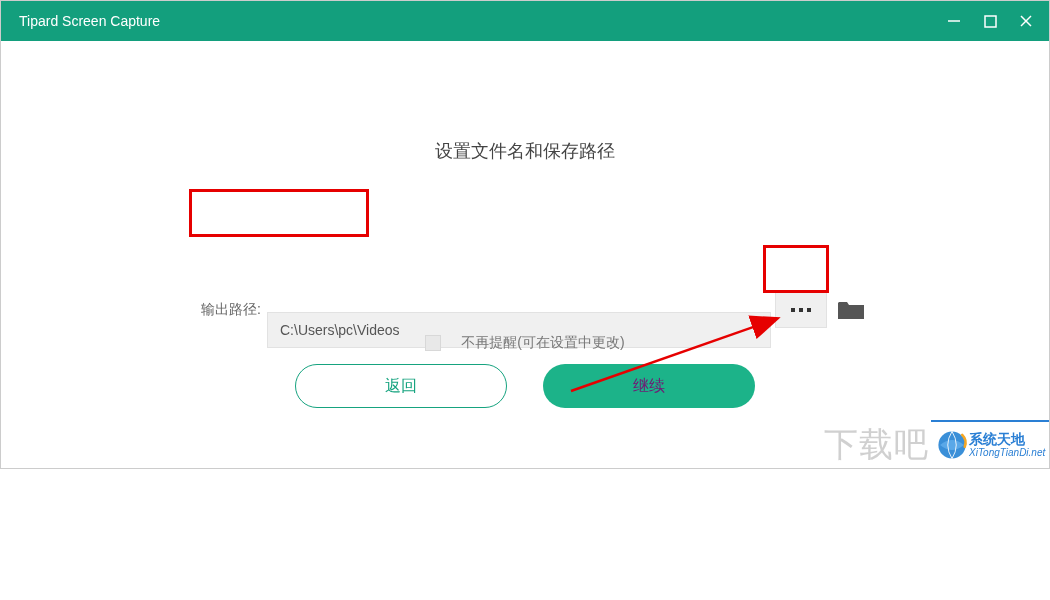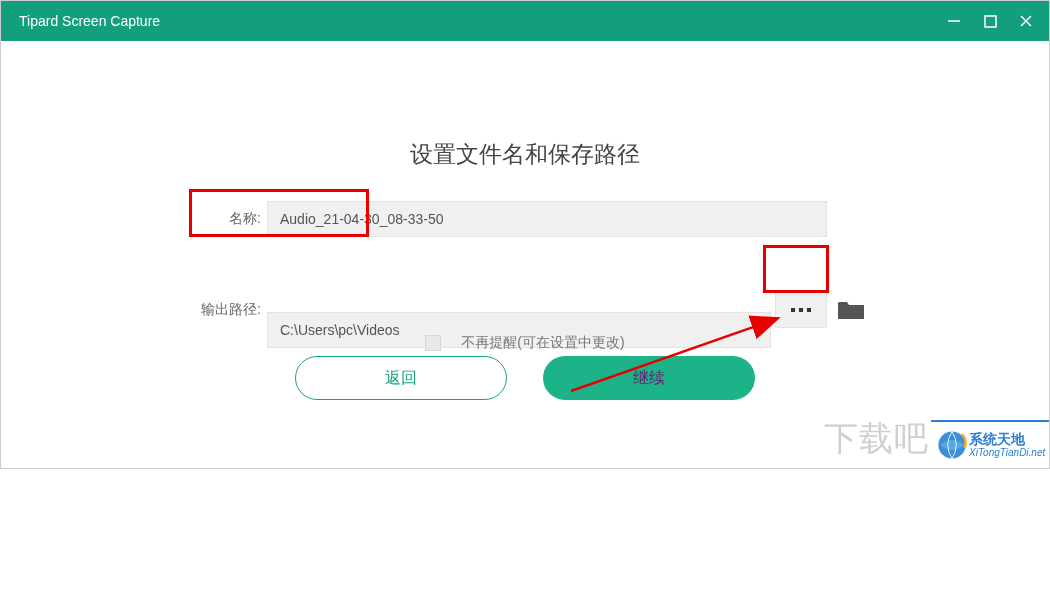--- a/index.html
+++ b/index.html
@@ -9,21 +9,21 @@
     height: 40px; background: #139f7d; color: #fff;
     display: flex; align-items: center; justify-content: space-between;
     padding: 0 14px 0 18px; font-size: 14px;
   }
   .titlebar .controls { display: flex; gap: 18px; align-items: center; }
   .titlebar .ctrl { width: 18px; height: 18px; display: flex; align-items: center; justify-content: center; cursor: pointer; }
   .titlebar .ctrl svg { stroke: #fff; }
   .content { position: absolute; top: 40px; left: 0; right: 0; bottom: 0; }
   .heading {
     position: absolute; top: 98px; left: 0; right: 0;
-    text-align: center; font-size: 23px; color: #444; font-weight: 400;
+    text-align: center; font-size: 18px; color: #444; font-weight: 400;
   }
   .row { position: absolute; left: 190px; display: flex; align-items: center; }
   .row-name { top: 160px; }
   .row-path { top: 231px; }
   .label { width: 70px; text-align: right; font-size: 14px; color: #666; margin-right: 6px; }
   .input {
     height: 36px; background: #f0f0f0; border: 1px solid #e2e2e2;
     padding: 0 12px; font-size: 14px; color: #555; outline: none;
   }
   .input-name { width: 560px; }
@@ -41,38 +41,38 @@
   .folder-btn svg { fill: #555; }
   .remind-row {
     position: absolute; top: 293px; left: 0; right: 0;
     display: flex; align-items: center; justify-content: center; gap: 20px;
     font-size: 14px; color: #777;
   }
   .checkbox {
     width: 16px; height: 16px; background: #e8e8e8; border: 1px solid #d8d8d8; cursor: pointer;
   }
   .buttons {
-    position: absolute; bottom: 68px; left: 0; right: 0;
+    position: absolute; bottom: 60px; left: 0; right: 0;
     display: flex; justify-content: center; gap: 36px;
   }
   .btn {
     width: 212px; height: 44px; border-radius: 22px;
     display: flex; align-items: center; justify-content: center;
     font-size: 16px; cursor: pointer;
   }
   .btn-back { border: 1px solid #16a37f; color: #16a37f; background: #fff; }
   .btn-continue { background: #1cb389; color: #701a75; border: none; }
   
   .hl { position: absolute; border: 3px solid #e60000; pointer-events: none; }
   .hl1 { top: 188px; left: 188px; width: 180px; height: 48px; }
   .hl2 { top: 244px; left: 762px; width: 66px; height: 48px; }
   .arrow { position: absolute; top: 310px; left: 560px; pointer-events: none; }
   
   .wm-left {
-    position: absolute; bottom: 6px; right: 120px; font-size: 34px; color: rgba(170,170,170,0.55);
+    position: absolute; bottom: 0; right: 120px; font-size: 34px; color: rgba(170,170,170,0.55);
     font-weight: 400; letter-spacing: 1px; user-select: none; pointer-events: none;
     font-family: Liberation Serif, serif;
   }
   .wm-right {
     position: absolute; bottom: 0; right: 0; width: 118px; height: 48px;
     display: flex; align-items: center; 
     border-top: 2px solid #2a7fd4; pointer-events: none;
     padding-left: 4px;
   }
   .wm-globe { width: 34px; height: 34px; }
@@ -102,24 +102,20 @@
             <line x1="2" y1="2" x2="12" y2="12" stroke-width="1.5"></line>
             <line x1="12" y1="2" x2="2" y2="12" stroke-width="1.5"></line>
           </svg>
       </div>
     </div>
   </div>
 
   <div class="content">
     <div class="heading">设置文件名和保存路径</div>
 
-    <div class="row row-name">
-      <div class="label">名称:</div>
-      <input class="input input-name" value="Audio_21-04-30_08-33-50" style="">
-    </div>
 
     <div class="row row-path">
       <div class="label">输出路径:</div>
       <input class="input input-path" value="C:\Users\pc\Videos" style="">
       <div class="ellipsis-btn">
         <div class="dots">
             <span></span>
             <span></span>
             <span></span>
           </div>

